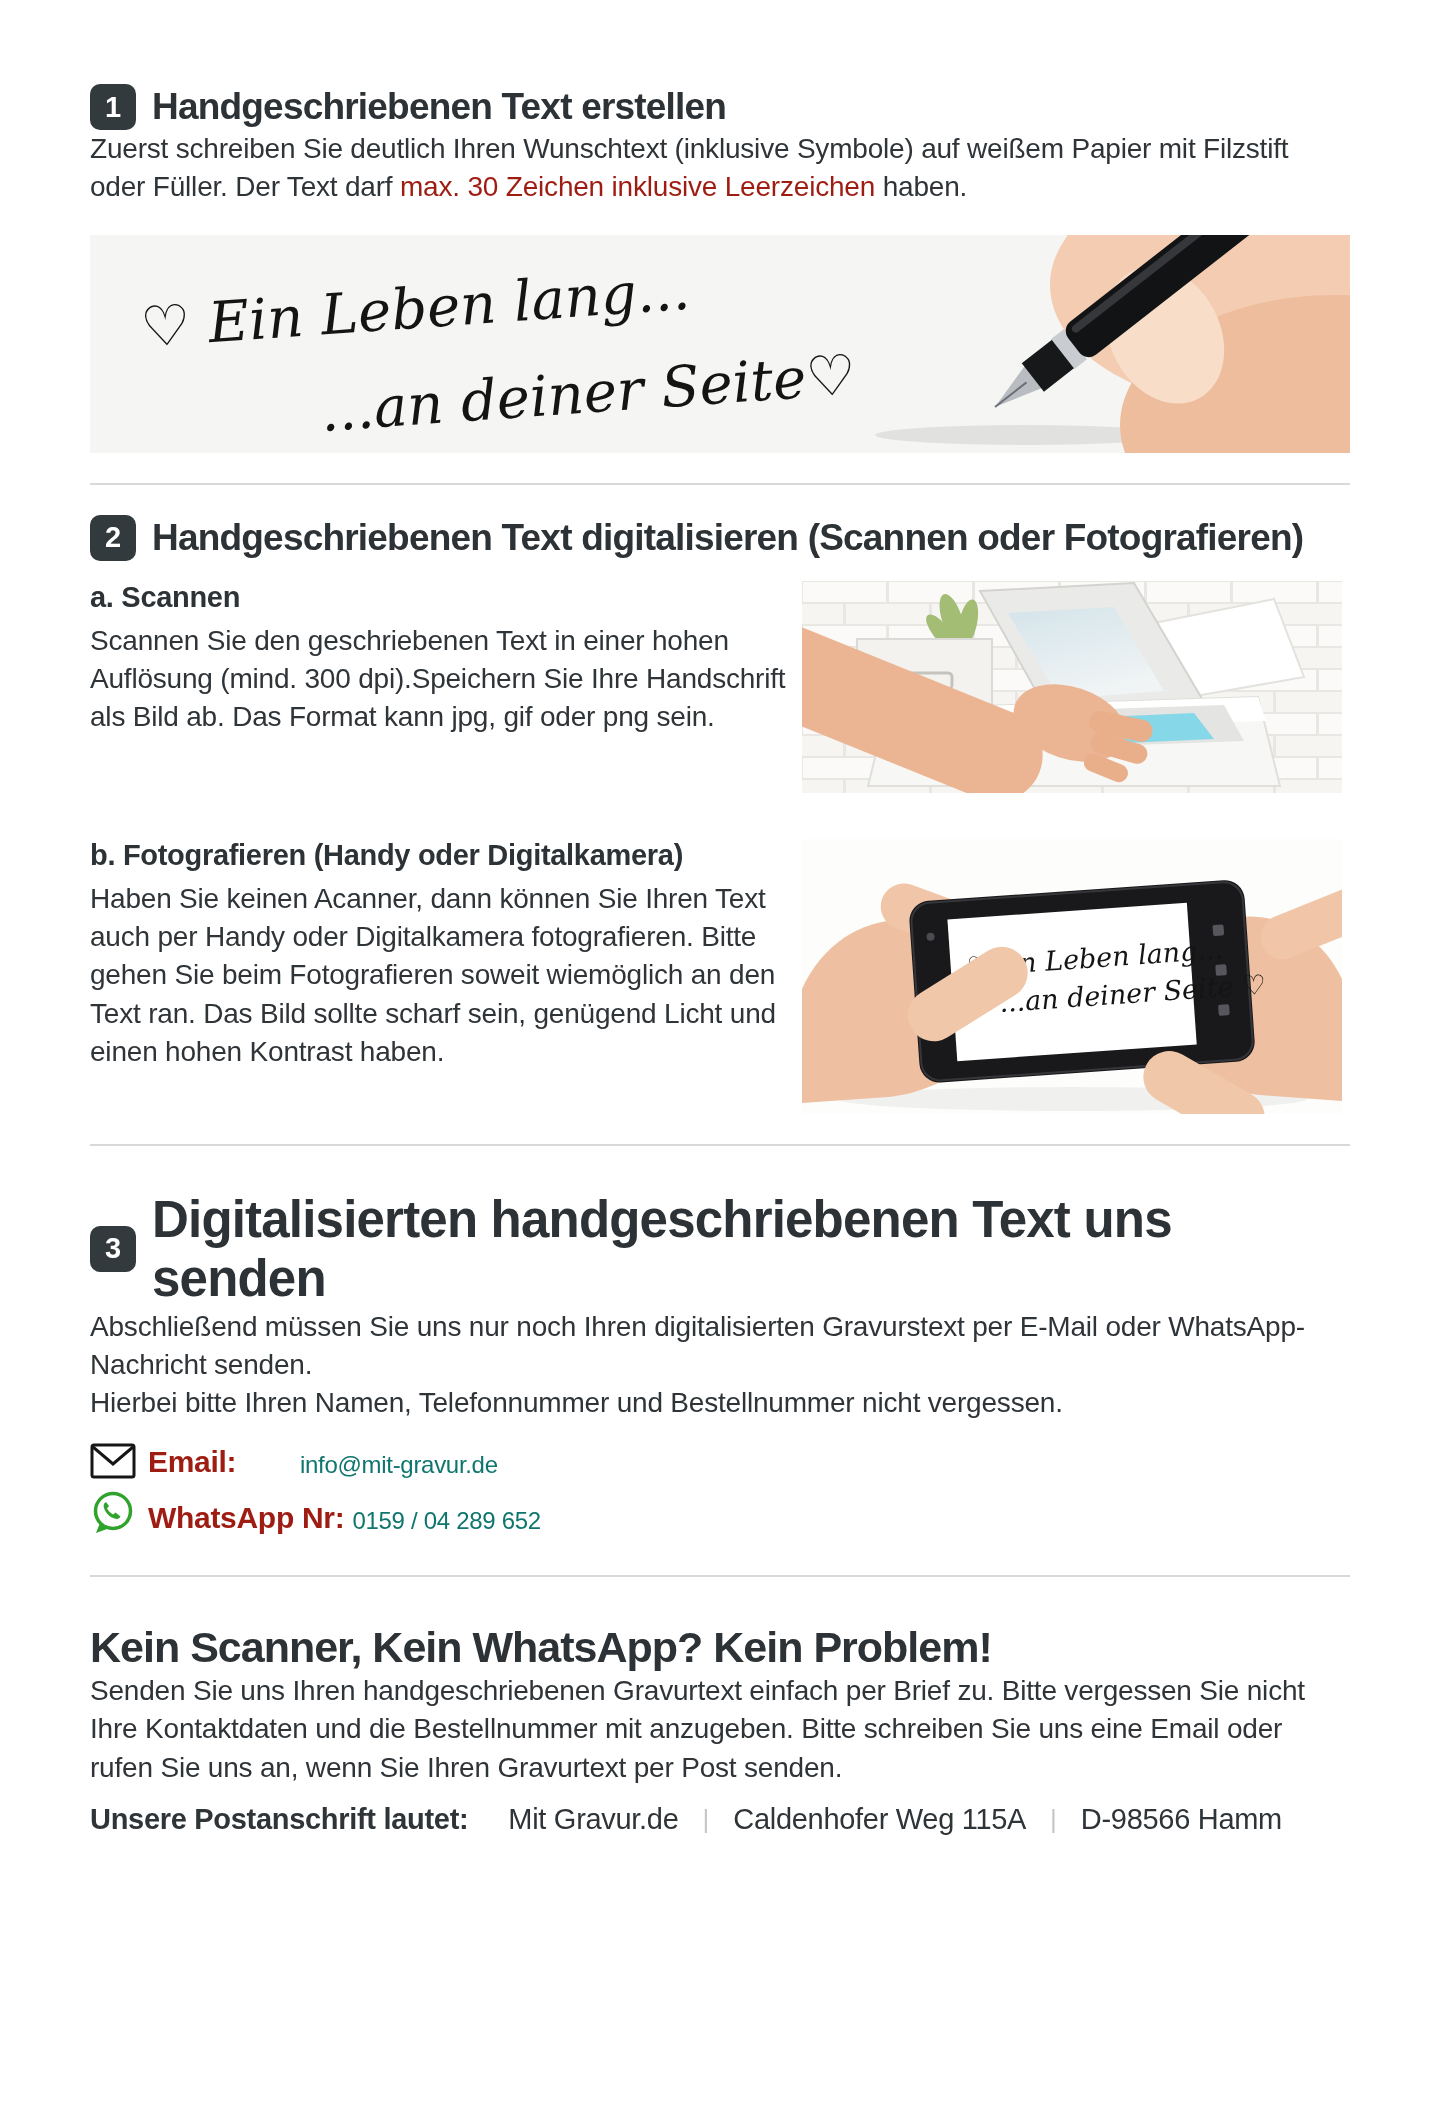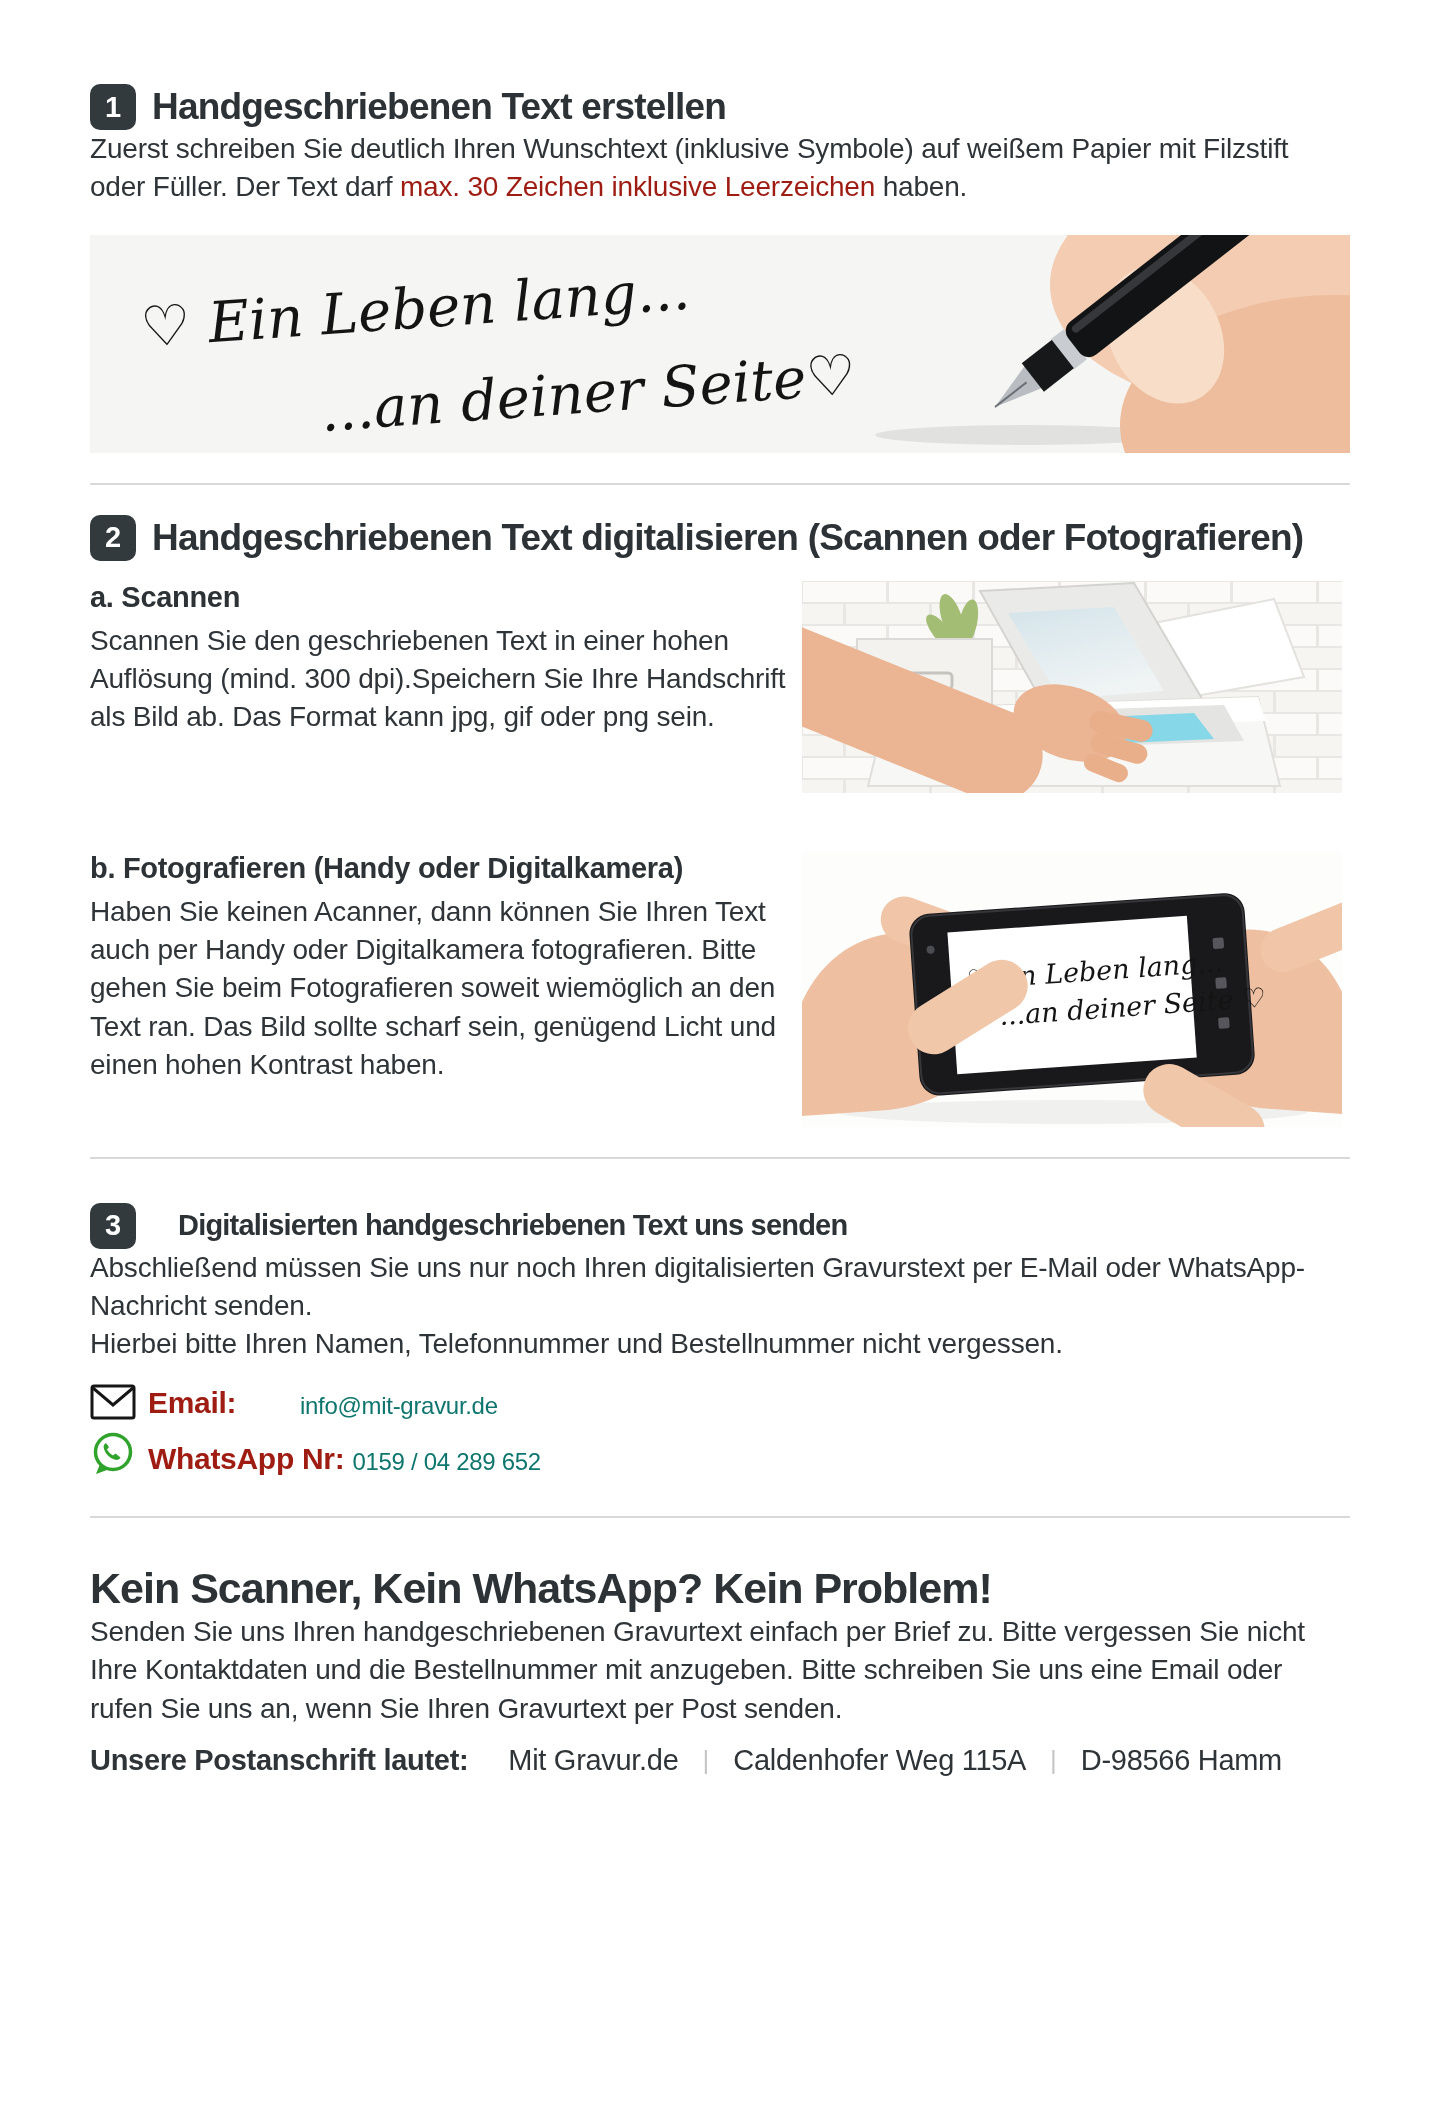--- a/index.html
+++ b/index.html
@@ -14,29 +14,29 @@
   }
   .step-header{display:flex;align-items:center;gap:16px;margin-top:84px;}
   .step-header.s2{margin-top:30px;}
   .step-header.s3{margin-top:44px;}
   .badge{
     flex:0 0 auto;width:46px;height:46px;border-radius:10px;background:#333a3d;
     color:#fff;display:flex;align-items:center;justify-content:center;
     font-size:29px;font-weight:bold;
   }
   .step-title{font-size:37px;font-weight:bold;letter-spacing:-0.8px;color:#2c3235;}
-  .step-title.big{font-size:29px;margin-left:26px;}
+  .step-title.big{font-size:51px;}
   p.body{font-size:28px;line-height:1.37;margin:0;letter-spacing:-0.2px;}
   .mt14{margin-top:14px;}
   .red{color:#9e1c12;}
   .photo{display:block;margin-top:28px;}
   .sep{border:none;border-top:2px solid #d9d9d8;margin:30px 0 0 0;}
   .twocol{display:flex;align-items:flex-start;}
   .twocol.row-a{margin-top:20px;}
-  .twocol.row-b{margin-top:59px;}
+  .twocol.row-b{margin-top:46px;}
   .col-text{width:712px;}
   .sub-h{font-size:29px;font-weight:bold;margin:0 0 8px 0;letter-spacing:-0.3px;color:#2c3235;}
   .contact{margin-top:20px;}
   .contact-row{display:flex;align-items:flex-end;margin-top:10px;}
   .contact-icon{flex:0 0 auto;width:58px;display:flex;align-items:center;}
   .contact-label{flex:0 0 auto;width:152px;font-size:30px;font-weight:bold;color:#9e1c12;letter-spacing:-0.3px;}
   .contact-label.wide{width:auto;margin-right:8px;}
   .contact-value{font-size:24px;color:#0f766e;letter-spacing:-0.3px;}
   .footer-title{margin:46px 0 0 0;font-size:43px;font-weight:bold;letter-spacing:-1px;color:#2c3235;}
   .address{margin-top:16px;font-size:29px;display:flex;align-items:center;flex-wrap:nowrap;}

